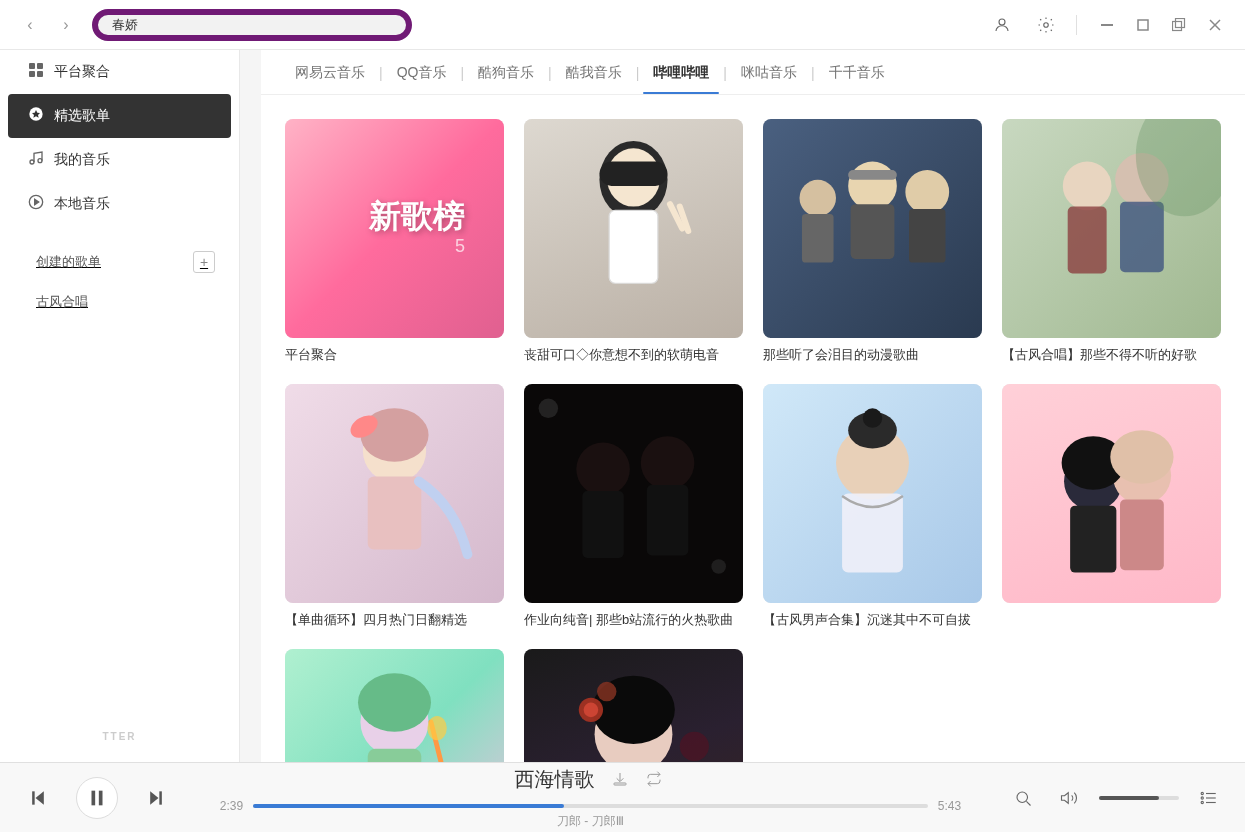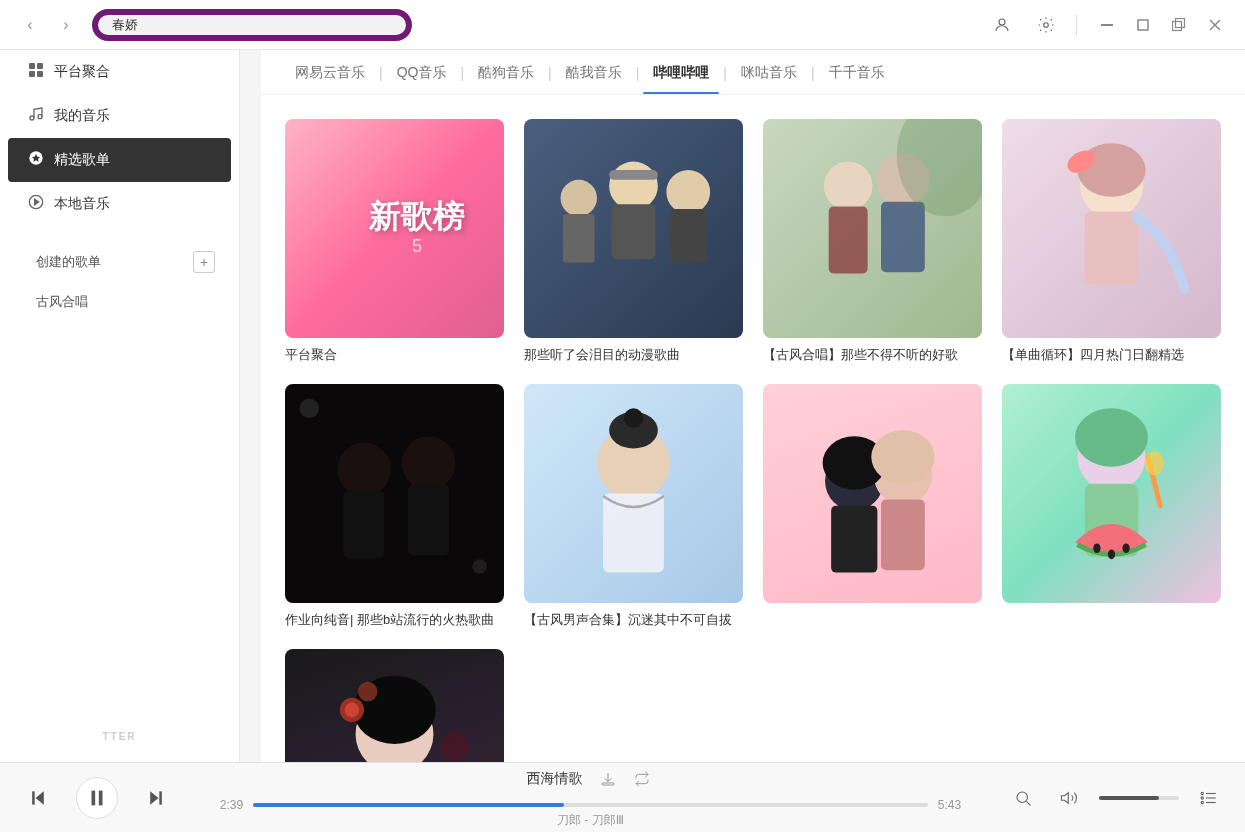--- a/index.html
+++ b/index.html
@@ -105,20 +105,21 @@
     .sidebar-item.active .sidebar-icon { color: #fff; }
     .sidebar-sub-row {
       display: flex;
       align-items: center;
       justify-content: space-between;
       padding: 0 16px 0 28px;
       height: 40px;
       cursor: pointer;
       margin: 0 8px;
       border-radius: 4px;
+      text-decoration: underline;
     }
     .sidebar-sub-label { font-size: 13px; color: #555; }
     .sidebar-add-btn {
       width: 22px; height: 22px;
       border: 1px solid #ccc;
       background: none;
       border-radius: 3px;
       cursor: pointer;
       color: #888;
       font-size: 14px;
@@ -245,21 +246,21 @@
       flex: 1;
       margin: 0 40px;
     }
     .song-title-row {
       display: flex;
       align-items: center;
       gap: 12px;
       margin-bottom: 6px;
     }
     .song-name {
-      font-size: 14px;
+      font-size: 20px;
       color: #333;
       font-weight: 500;
     }
     .song-icons {
       display: flex;
       gap: 8px;
     }
     .song-icon-btn {
       background: none;
       border: none;
@@ -399,41 +400,41 @@
         <svg width="16" height="16" viewBox="0 0 16 16" fill="currentColor">
           <rect x="1" y="1" width="6" height="6" rx="1"></rect>
             <rect x="9" y="1" width="6" height="6" rx="1"></rect>
           <rect x="1" y="9" width="6" height="6" rx="1"></rect>
             <rect x="9" y="9" width="6" height="6" rx="1"></rect>
         </svg>
       </span>
       <span>平台聚合</span>
     </div>
 
+    <div class="sidebar-item active">
+      <span class="sidebar-icon">
+        <svg width="16" height="16" viewBox="0 0 24 24" fill="white" stroke="none">
+          <circle cx="12" cy="12" r="10"></circle>
+            <polygon points="12,6 14,10 18,10.5 15,13.5 16,17.5 12,15.5 8,17.5 9,13.5 6,10.5 10,10" fill="#333"></polygon>
+        </svg>
+      </span>
+      <span>精选歌单</span>
+    </div>
+
     <div class="sidebar-item">
       <span class="sidebar-icon">
         <svg width="16" height="16" viewBox="0 0 24 24" fill="none" stroke="currentColor" stroke-width="2">
           <path d="M9 18V5l12-2v13"></path>
             <circle cx="6" cy="18" r="3"></circle>
             <circle cx="18" cy="16" r="3"></circle>
         </svg>
       </span>
       <span>我的音乐</span>
     </div>
 
-    <div class="sidebar-item active">
-      <span class="sidebar-icon">
-        <svg width="16" height="16" viewBox="0 0 24 24" fill="white" stroke="none">
-          <circle cx="12" cy="12" r="10"></circle>
-            <polygon points="12,6 14,10 18,10.5 15,13.5 16,17.5 12,15.5 8,17.5 9,13.5 6,10.5 10,10" fill="#333"></polygon>
-        </svg>
-      </span>
-      <span>精选歌单</span>
-    </div>
-
     <div class="sidebar-item">
       <span class="sidebar-icon">
         <svg width="16" height="16" viewBox="0 0 24 24" fill="none" stroke="currentColor" stroke-width="2">
           <circle cx="12" cy="12" r="10"></circle>
             <polygon points="10,8 10,8 16,12 10,16" fill="currentColor"></polygon>
         </svg>
       </span>
       <span>本地音乐</span>
     </div>
 
@@ -485,29 +486,46 @@
       <div class="tab-item">
         <span>千千音乐</span>
       </div>
     </div>
 
     <div class="playlist-grid">
 
       <div class="playlist-card">
         <div class="playlist-thumb">
           <div class="playlist-thumb-inner new-songs-thumb" style="background: linear-gradient(135deg, #ffb3c6 0%, #ff6b9d 50%, #e06090 100%);">
-            <div style="text-align:center;margin-left:45px;">
+            <div style="text-align:right;margin-left:45px;">
               <div style="color:#fff; font-size:32px; font-weight:900; text-shadow:2px 2px 6px rgba(0,0,0,0.3); line-height:1;">新歌榜</div>
               <div style="color:rgba(255,255,255,0.7); font-size:18px; margin-top:4px;">5</div>
             </div>
           </div>
         </div>
         <div class="playlist-title">平台聚合</div>
       </div>
 
+      <div class="playlist-card">
+        <div class="playlist-thumb">
+          <div class="playlist-thumb-inner" style="background: linear-gradient(160deg, #ddd8d0 0%, #bab0a5 100%);">
+            <svg width="100%" height="100%" viewBox="0 0 180 180">
+
+              <ellipse cx="90" cy="50" rx="28" ry="32" fill="#2a2a2a"></ellipse>
+              <rect x="70" y="75" width="40" height="60" rx="5" fill="#fff" stroke="#ddd" stroke-width="1"></rect>
+              <ellipse cx="90" cy="48" rx="22" ry="24" fill="#f5e6d0"></ellipse>
+              <rect x="62" y="35" width="56" height="20" rx="10" fill="#222"></rect>
+
+              <line x1="130" y1="90" x2="120" y2="70" stroke="#f5e6d0" stroke-width="5" stroke-linecap="round"></line>
+              <line x1="135" y1="92" x2="128" y2="72" stroke="#f5e6d0" stroke-width="5" stroke-linecap="round"></line>
+            </svg>
+          </div>
+        </div>
+        <div class="playlist-title">丧甜可口◇你意想不到的软萌电音</div>
+      </div>
 
       <div class="playlist-card">
         <div class="playlist-thumb">
           <div class="playlist-thumb-inner" style="background: linear-gradient(135deg, #4a6080 0%, #2a3a50 100%);">
             <svg width="100%" height="100%" viewBox="0 0 180 180">
 
               <circle cx="90" cy="55" r="20" fill="#e8d5b0"></circle>
               <rect x="72" y="70" width="36" height="45" rx="4" fill="#555"></rect>
 
               <rect x="70" y="42" width="40" height="8" rx="4" fill="#888"></rect>

